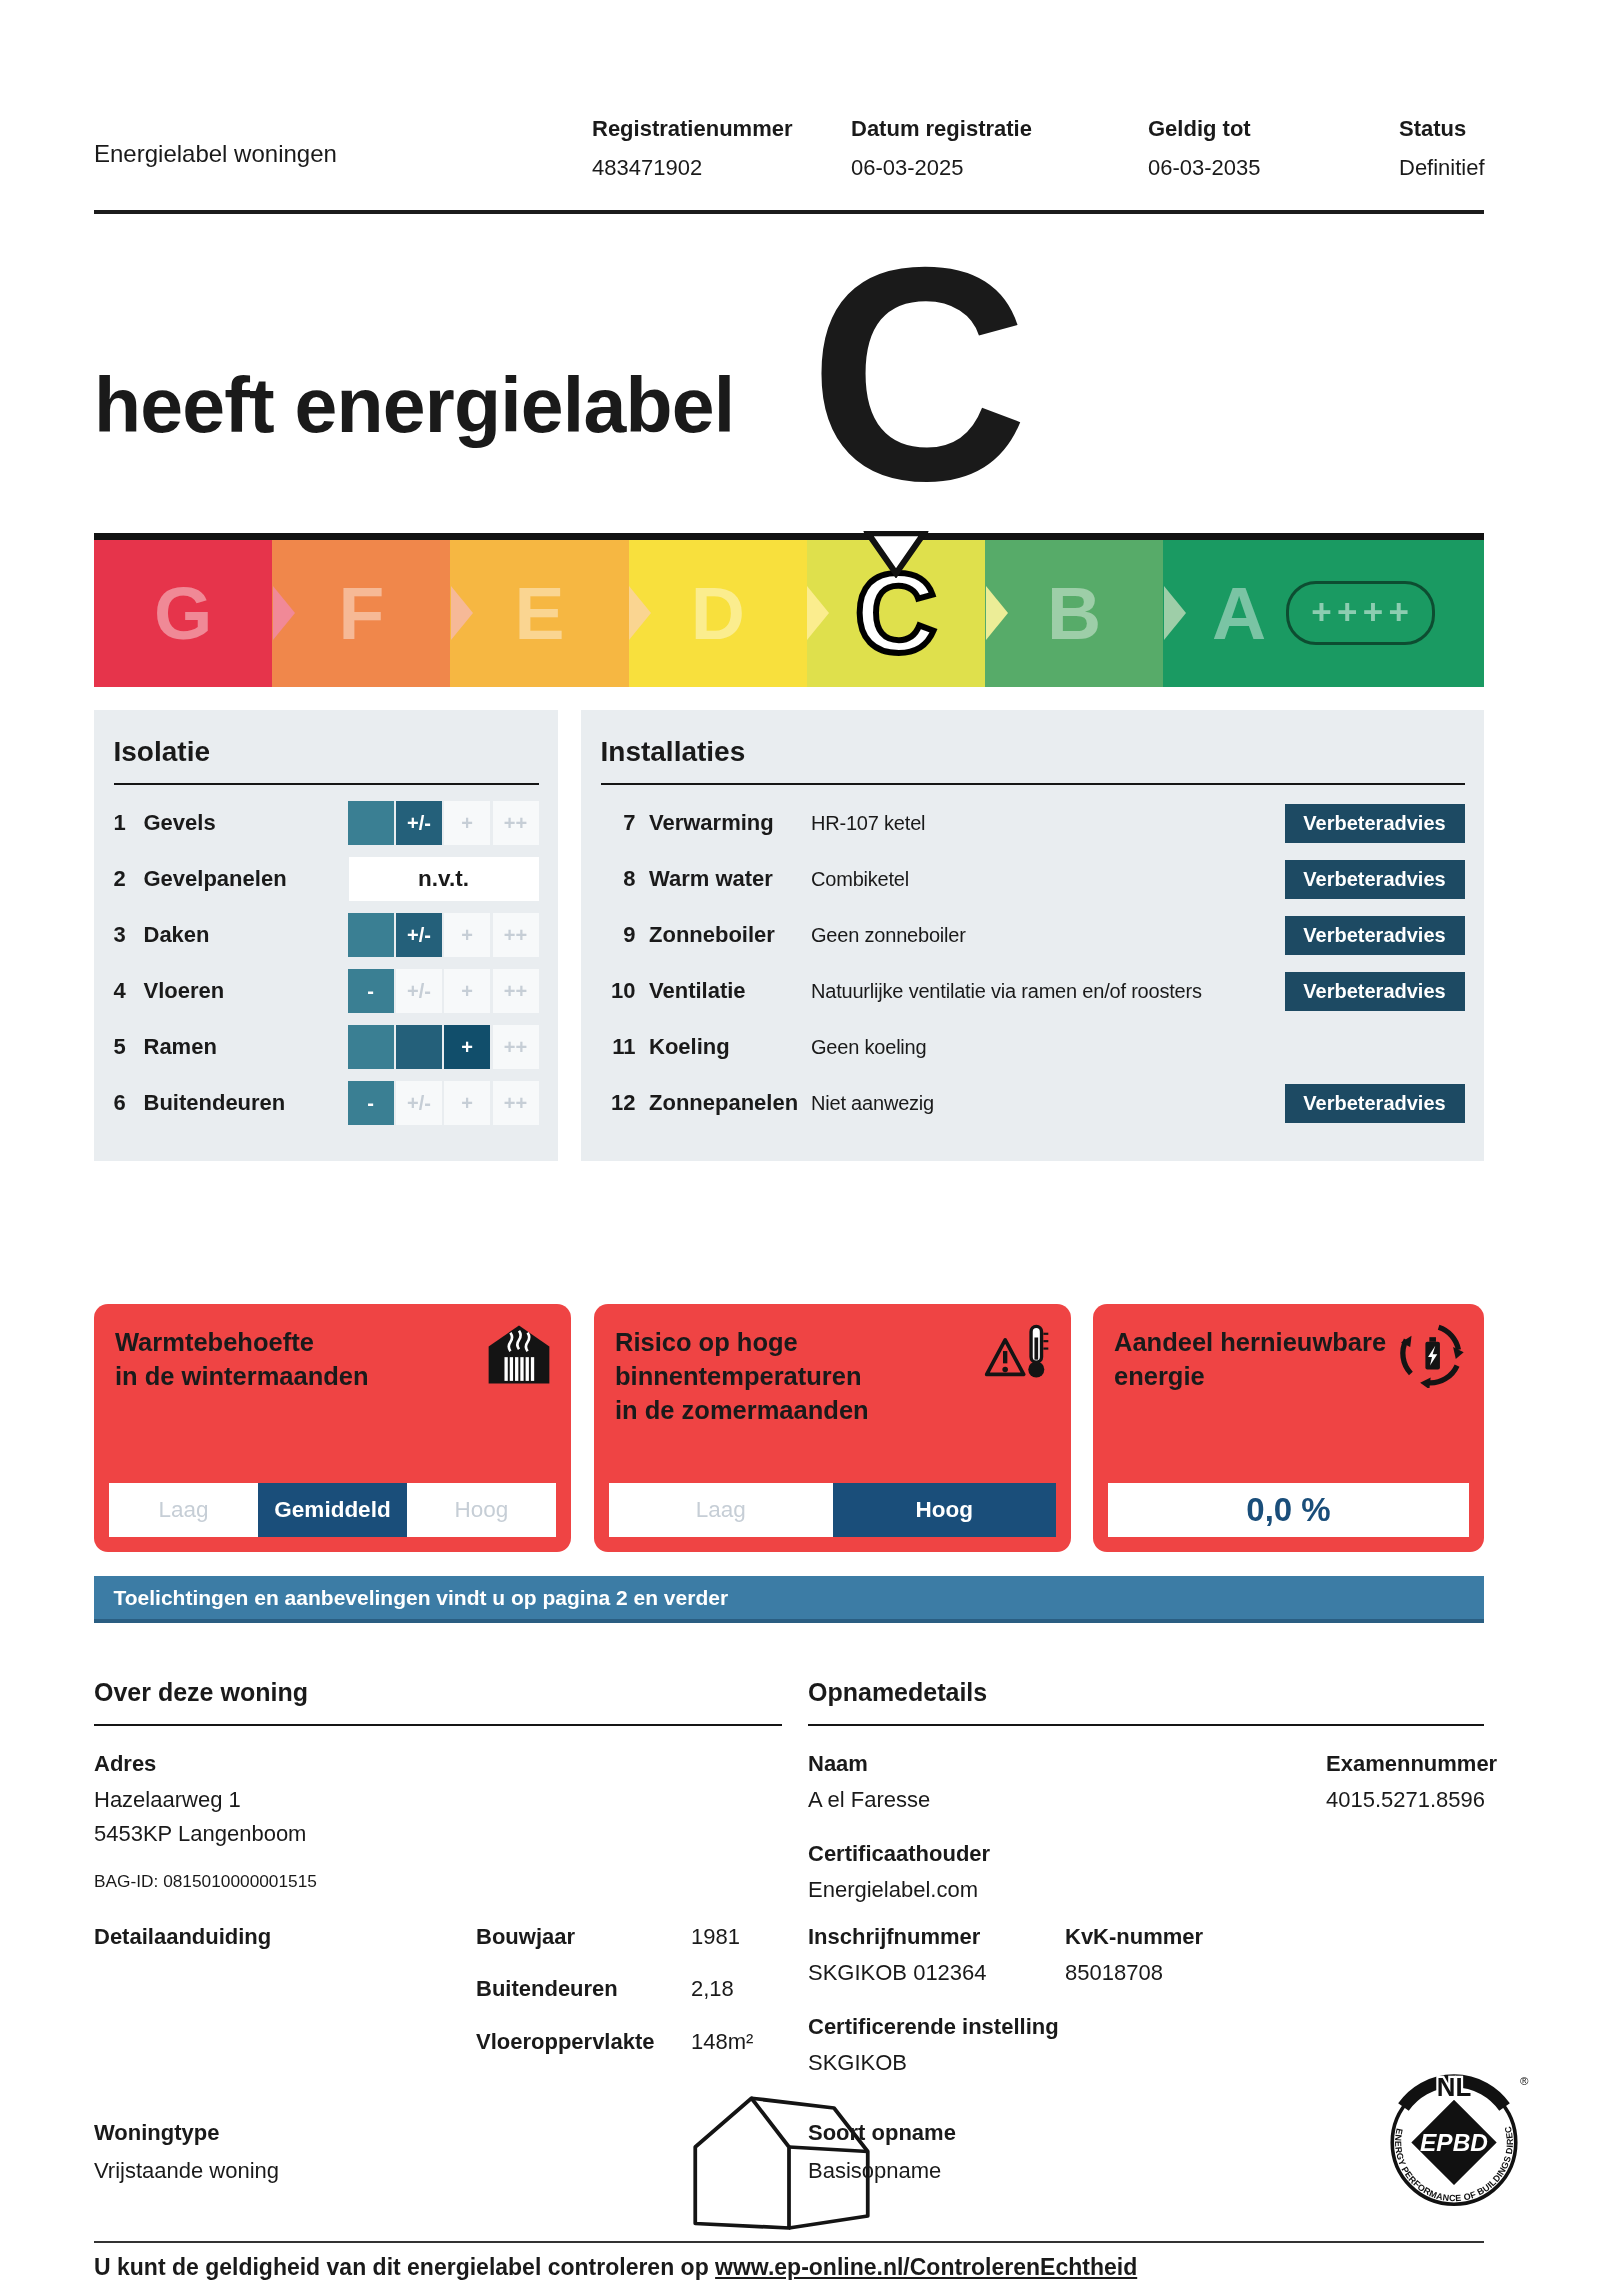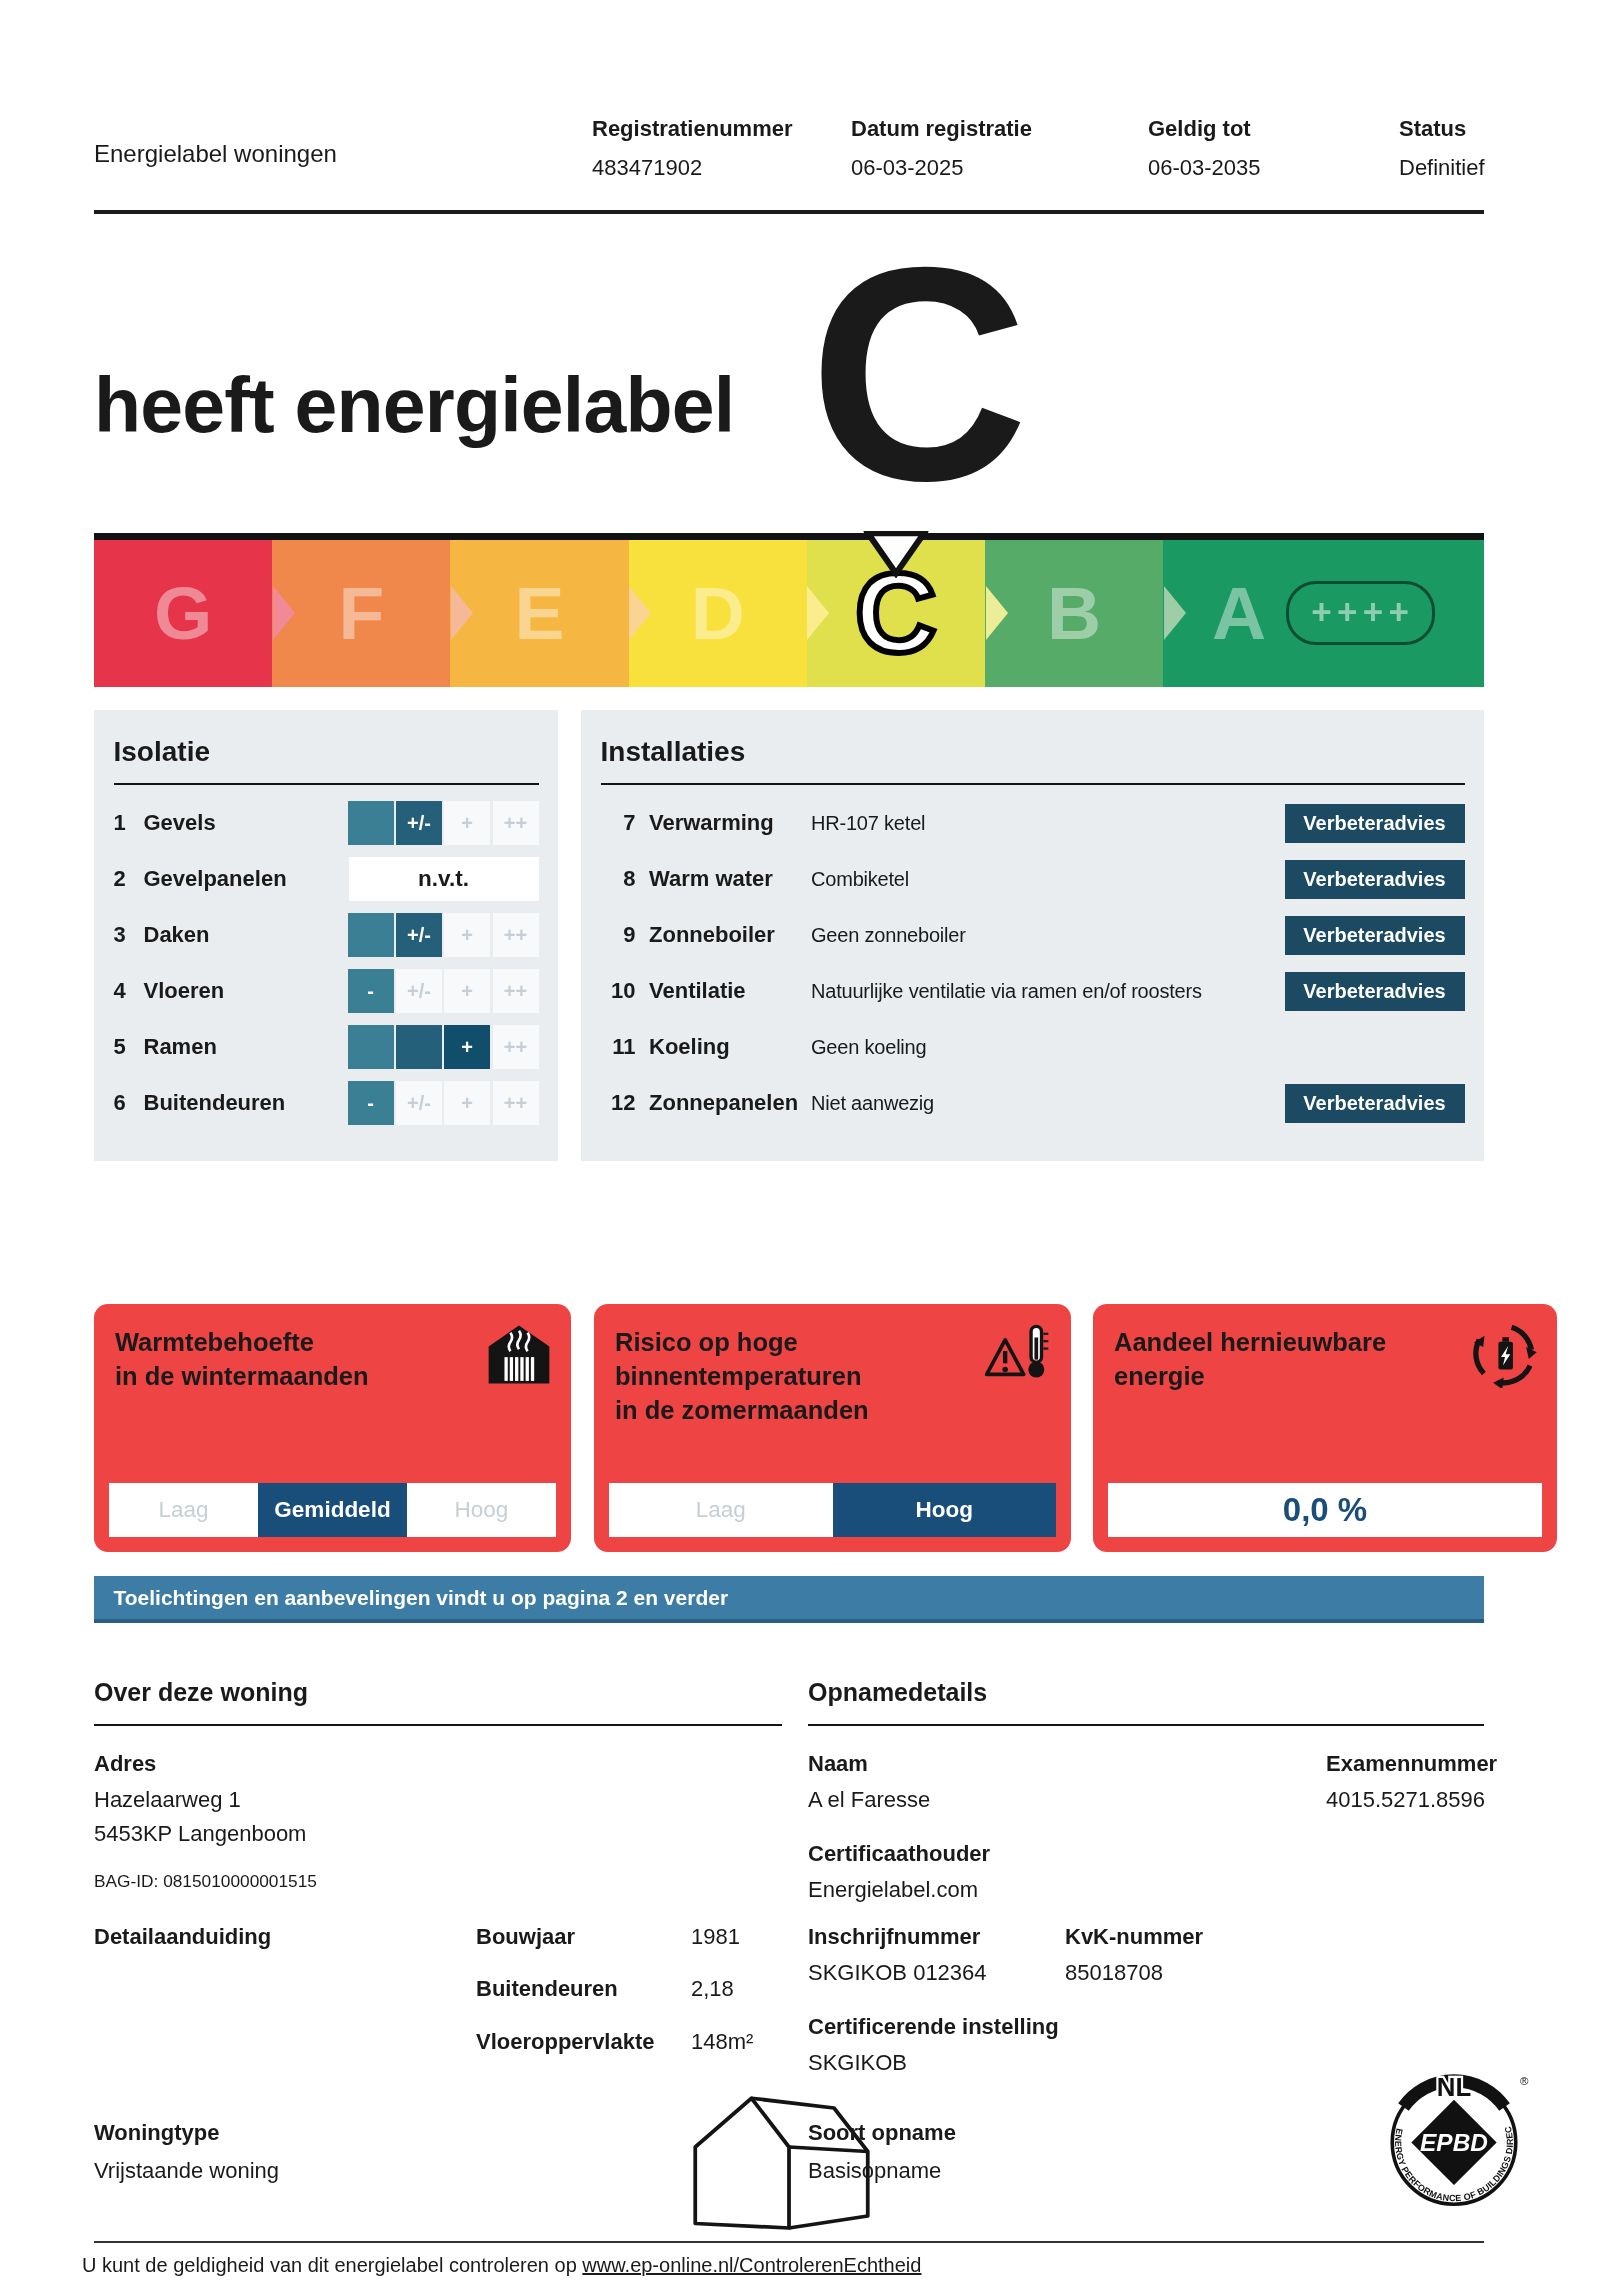--- a/index.html
+++ b/index.html
@@ -57,41 +57,41 @@
   .advice{width:180px;height:39px;background:#1d4a63;color:#fff;font-size:20px;font-weight:bold;
         display:flex;align-items:center;justify-content:center;flex:none;cursor:pointer;}
 
   
   .band{position:absolute;left:94px;top:1202px;width:1390px;height:79px;background:#e9edf0;
         display:flex;align-items:center;padding-left:21px;box-sizing:border-box;
         font-size:25px;font-weight:bold;}
 
   
   .ibox{position:absolute;top:1304px;height:248px;background:#ef4444;border-radius:14px;}
-  #box0{left:94px;width:477px;} #box1{left:594px;width:477px;} #box2{left:1093px;width:464px;}
+  #box0{left:94px;width:477px;} #box1{left:594px;width:477px;} #box2{left:1093px;width:391px;}
   .btitle{position:absolute;left:21px;top:21px;font-size:25.5px;font-weight:bold;line-height:34px;white-space:pre-line;}
   .bicon{position:absolute;right:19.5px;top:18px;}
   .bbar{position:absolute;left:15px;right:15px;bottom:15px;height:54px;background:#fff;display:flex;}
   .opt{flex:1;display:flex;align-items:center;justify-content:center;font-size:22.5px;color:#c6ced6;}
   .opt.sel{background:#1a4e7a;color:#fff;font-weight:bold;}
   .bval{flex:1;display:flex;align-items:center;justify-content:center;font-size:33px;font-weight:bold;color:#1a4e7a;}
 
   
   .banner{position:absolute;left:94px;top:1576px;width:1390px;height:47px;background:#3c7ca5;
         border-bottom:4.5px solid #2a5e82;color:#fff;font-size:21px;font-weight:bold;
         display:flex;align-items:center;padding-left:19.5px;box-sizing:border-box;}
 
   
   .h2{position:absolute;font-size:25px;font-weight:bold;}
   .hrule{position:absolute;height:2.3px;background:#151515;}
   .lab{position:absolute;font-size:22px;font-weight:bold;}
   .val{position:absolute;font-size:22px;}
   .small{position:absolute;font-size:17.3px;}
   .frule{position:absolute;left:94px;top:2241px;width:1390px;height:2.3px;background:#333;}
-  .foot{position:absolute;left:82px;top:2254px;font-size:20px;}
+  .foot{position:absolute;left:94px;top:2254px;font-size:23px;font-weight:bold;}
   .foot a{color:#1a1a1a;text-decoration:underline;cursor:pointer;}
 </style>
 </head>
 <body>
 
 <div class="page">
 
   <div class="hdr">
     <div class="hdr-title">Energielabel woningen</div>
     <div class="hfield hf0">

